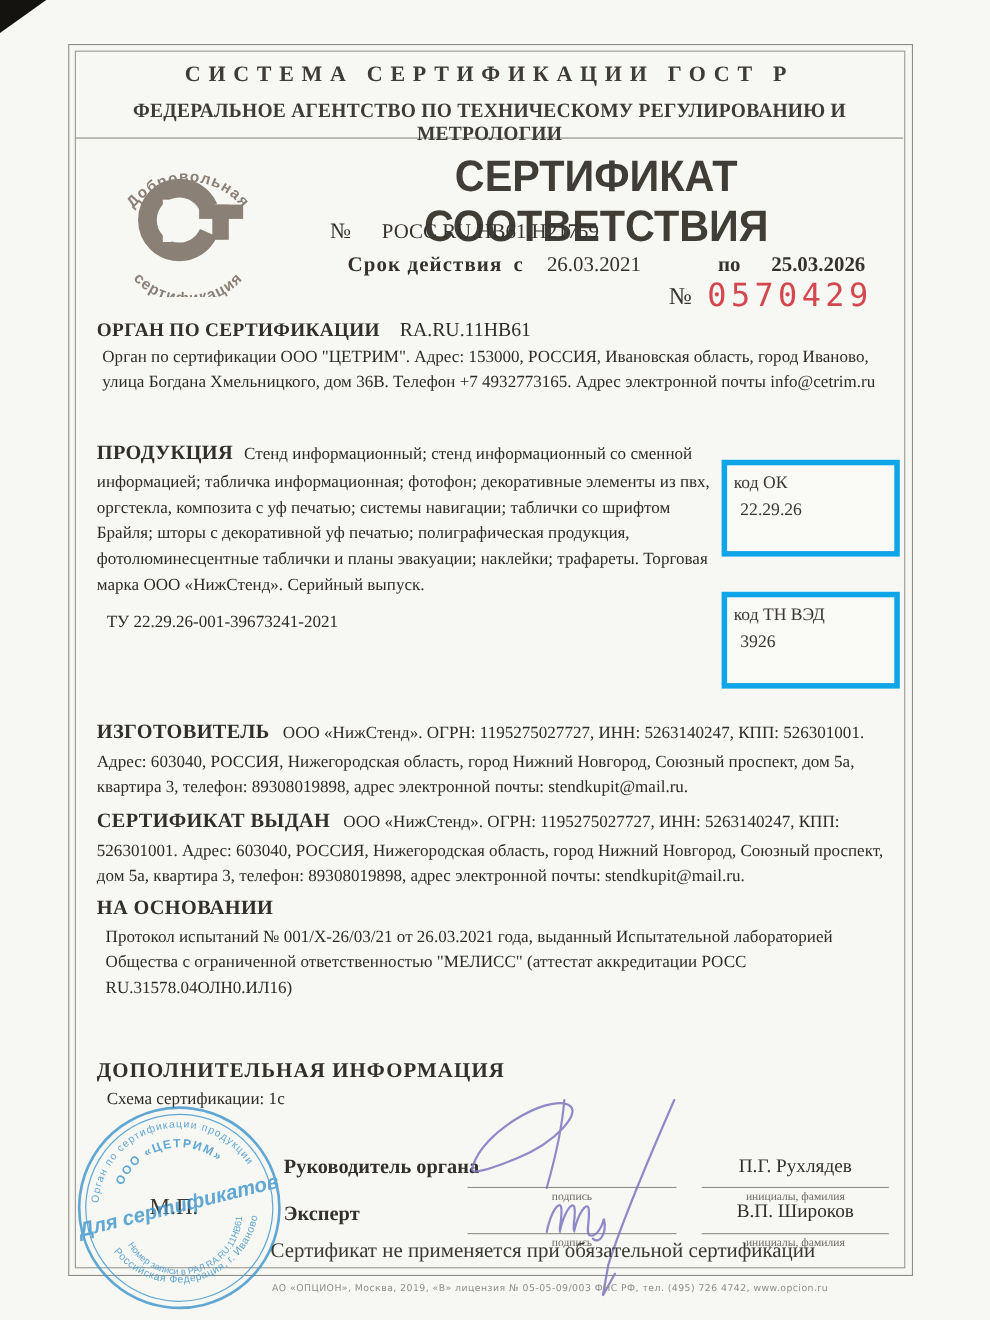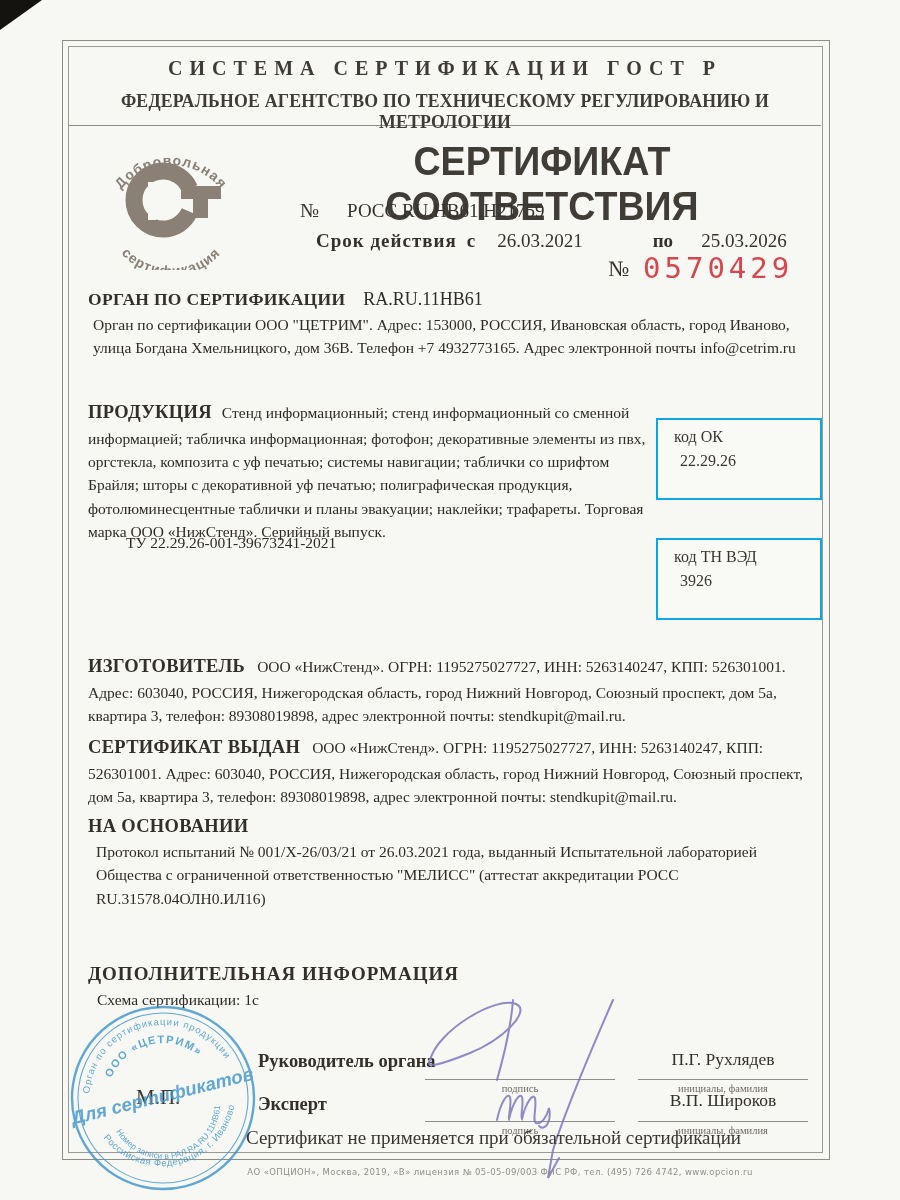--- a/index.html
+++ b/index.html
@@ -27,30 +27,30 @@
           font-family:"Liberation Sans", sans-serif; font-weight:800;
           font-size:40px; color:#403d37; transform:scaleX(.94); transform-origin:center; }
 
   .cert-no-line { left:300px; top:199px; font-size:20px; color:#35322d; }
   .cert-no-line .num { margin-left:28px; font-size:19px; }
   .validity { left:300px; top:230px; font-size:19px; color:#35322d; }
   .validity b { letter-spacing:1px;margin-left:16px; }
   .validity .sep1 { margin-left:10px; font-weight:700; }
   .validity .date1 { margin-left:22px; }
   .validity .sep2 { margin-left:70px; font-weight:700; }
-  .validity .date2 { margin-left:28px; }
+  .validity .date2 { margin-left:28px;font-weight:bold; }
 
   .blank-no { left:608px; top:251px; font-size:22px; color:#35322d; }
   .blank-no .digits { font-family:"DejaVu Sans Mono", monospace; font-size:29px;
           letter-spacing:4px; margin-left:14px; vertical-align:-2px; }
 
   .sec-label { font-weight:700; font-size:17.5px; color:#33302b; letter-spacing:0.3px; }
   .body-text { font-size:15.5px; line-height:1.5; color:#2e2b26; }
 
-  .codebox { width:146px; height:70px; border:2px solid #0ea5e9; padding:8px 0 0 16px;
+  .codebox { width:146px; height:70px; border:5px solid #0ea5e9; padding:8px 0 0 6px;
              font-size:16px; color:#3a3732; background:rgba(255,255,255,.25); }
   .codebox .val { display:block; margin:6px 0 0 6px; }
 
   .sig-role { font-weight:700; font-size:18.5px; color:#33302b;margin-left:21px; }
   .sig-line { border-top:1px solid #8f8f89; }
   .sig-caption { font-size:10.5px; color:#6e6a64; text-align:center; }
   .sig-name { font-size:17.5px; color:#33302b; text-align:center; }
 
   .disclaimer { left:246px; top:1127px; font-size:19px; color:#3a3732; }
   .footer { left:60px; top:1167px; width:880px; text-align:center;
@@ -113,21 +113,21 @@
 
   <div class="abs body-text" style="left:88px; top:399px; width:565px;">
     <span class="sec-label" style="font-size:18.5px; margin-right:10px;">ПРОДУКЦИЯ</span><span>Стенд информационный; стенд информационный со сменной информацией; табличка информационная; фотофон; декоративные элементы из пвх, оргстекла, композита с уф печатью; системы навигации; таблички со шрифтом Брайля; шторы с декоративной уф печатью; полиграфическая продукция, фотолюминесцентные таблички и планы эвакуации; наклейки; трафареты. Торговая марка ООО «НижСтенд». Серийный выпуск.</span>
   </div>
 
   <div class="abs codebox" style="left:656px; top:418px;">
     <span>код ОК</span>
     <span class="val">22.29.26</span>
   </div>
 
-  <div class="abs body-text" style="left:97px; top:531px; width:560px;margin-left:29px;">ТУ 22.29.26-001-39673241-2021</div>
+  <div class="abs body-text" style="left:97px; top:554px; width:560px;">ТУ 22.29.26-001-39673241-2021</div>
 
   <div class="abs codebox" style="left:656px; top:538px;">
     <span>код ТН ВЭД</span>
     <span class="val">3926</span>
   </div>
 
   <div class="abs body-text" style="left:88px; top:653px; width:725px;">
     <span class="sec-label" style="font-size:18.5px; margin-right:12px;">ИЗГОТОВИТЕЛЬ</span><span>ООО «НижСтенд». ОГРН: 1195275027727, ИНН: 5263140247, КПП: 526301001. Адрес: 603040, РОССИЯ, Нижегородская область, город Нижний Новгород, Союзный проспект, дом 5а, квартира 3, телефон: 89308019898, адрес электронной почты: stendkupit@mail.ru.</span>
   </div>
 

